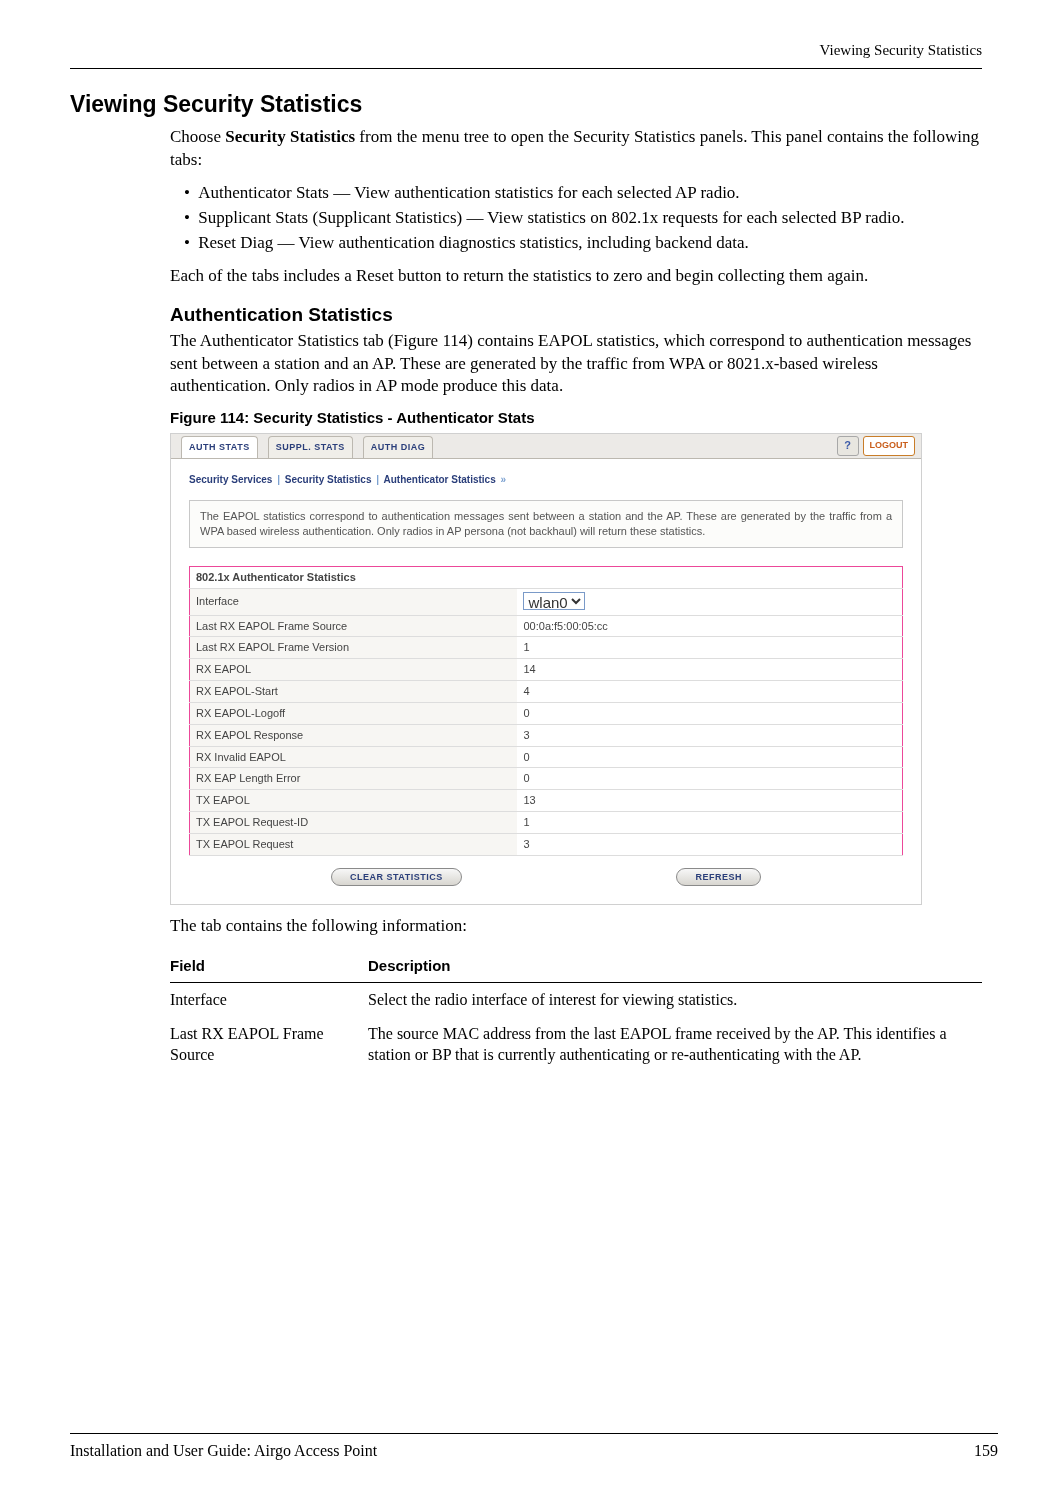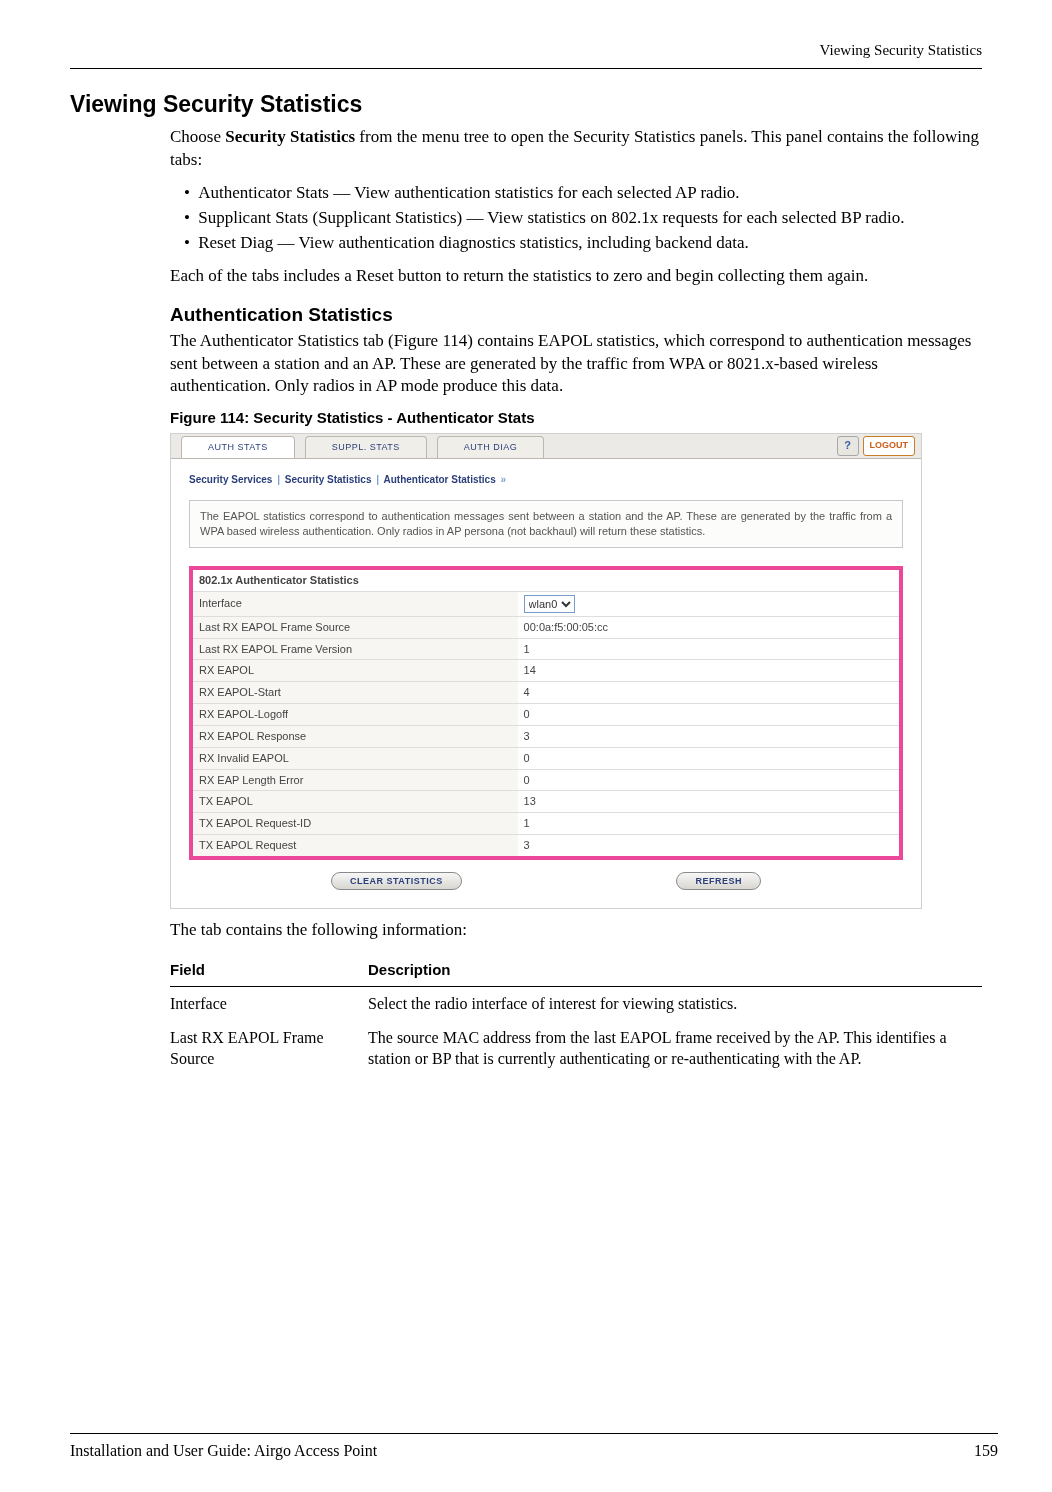--- a/index.html
+++ b/index.html
@@ -74,30 +74,30 @@
     background: #eceae7;
     border-bottom: 1px solid #bcb8b0;
     height: 24px;
     position: relative;
     display: flex;
     align-items: flex-end;
     padding-left: 10px;
   }
   .ss-tab {
     display: inline-block;
-    padding: 4px 26px;
+    padding: 4px 7px;
     font-size: 9px;
     letter-spacing: 0.5px;
     color: #2a3e7a;
     background: #f0eee9;
     border: 1px solid #bcb8b0;
     border-bottom: none;
     border-radius: 4px 4px 0 0;
     margin-right: 10px;
-    font-weight: normal;
+    font-weight: bold;
   }
   .ss-tab.active { background: #fff; }
   .ss-tabbar .right-ctrls {
     position: absolute;
     right: 6px;
     top: 2px;
     display: flex;
     gap: 4px;
     align-items: center;
   }
@@ -134,42 +134,42 @@
     margin: 4px 18px 18px 18px;
     border: 1px solid #c8c8c8;
     padding: 8px 10px;
     font-size: 11px;
     color: #555;
     background: #fcfcfa;
     text-align: justify;
   }
   .ss-table {
     margin: 0 18px 8px 18px;
-    border: 4px solid #ec4899;
+    border: 1px solid #ec4899;
     border-collapse: collapse;
     width: calc(100% - 36px);
     font-size: 11px;
     padding-left: 20px;
   }
   .ss-table-title td {
     background: #dcd9e6;
     font-weight: bold;
     color: #2a2a55;
     padding: 3px 6px;
     border-bottom: 1px solid #bbb;
   }
   .ss-table tr td {
     border-bottom: 1px solid #ddd;
     padding: 3px 6px;
     color: #444;
   }
   .ss-table tr td:first-child { width: 46%; background: #f7f6f3; }
   .ss-table tr td:last-child { background: #fff; }
   .ss-select {
-    font-size: 11px;
+    font-size: 15px;
     border: 1px solid #7a9ac8;
     background: #fff;
     color: #333;
     height: 18px;
   }
   .ss-buttons {
     display: flex;
     justify-content: space-between;
     padding: 4px 160px 18px 160px;
   }

